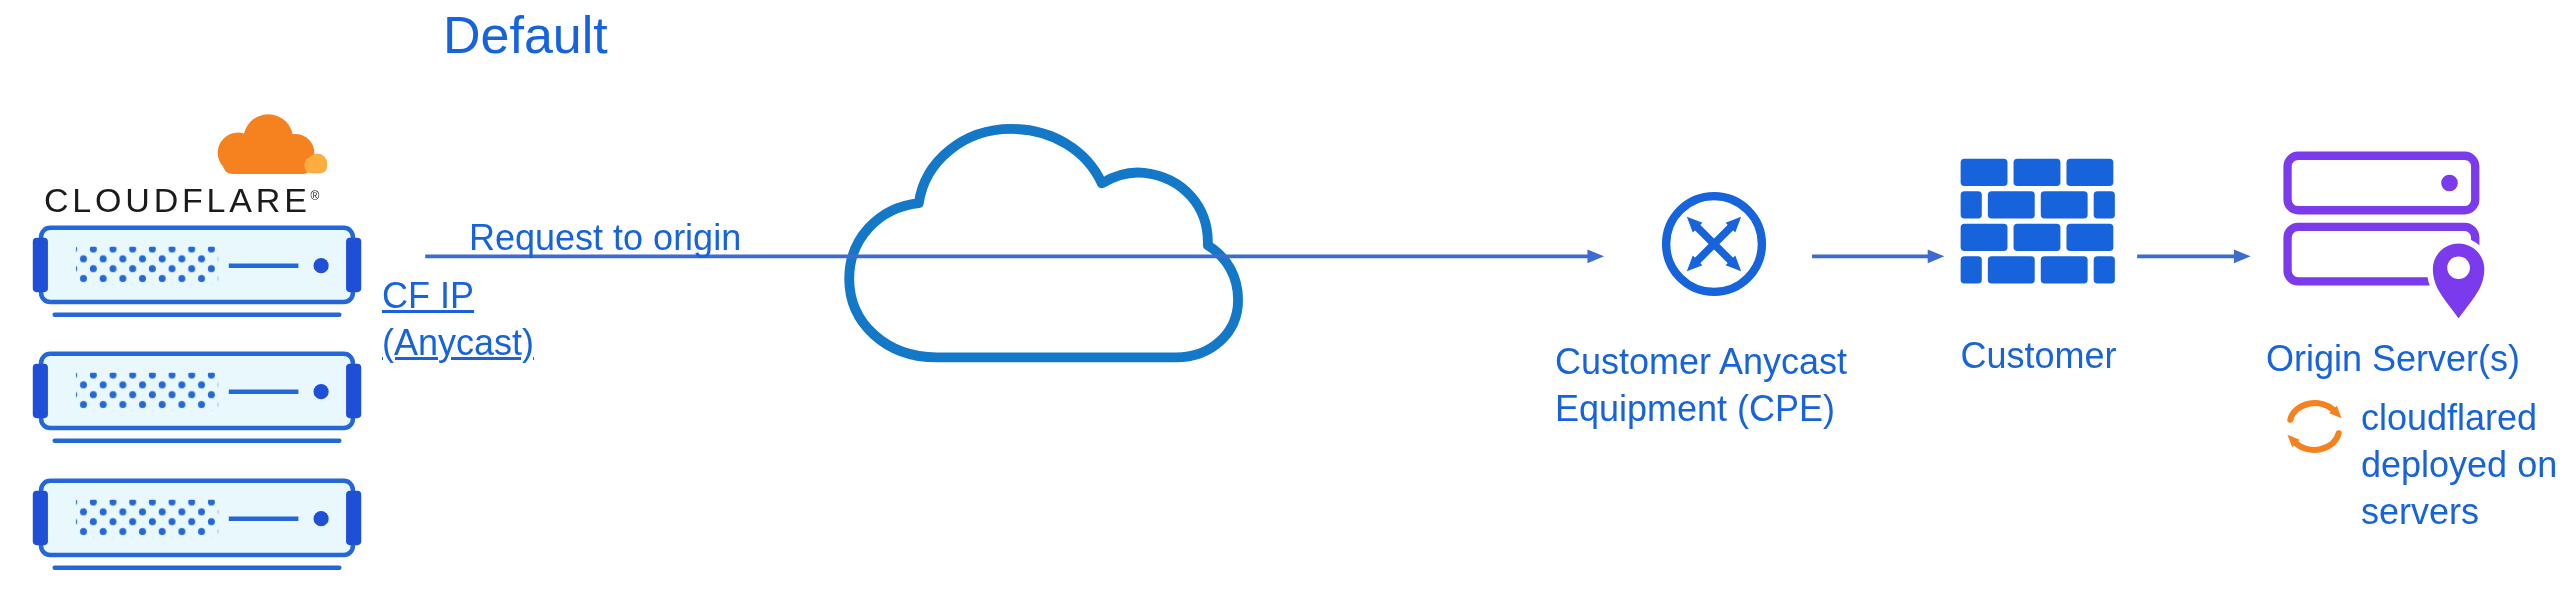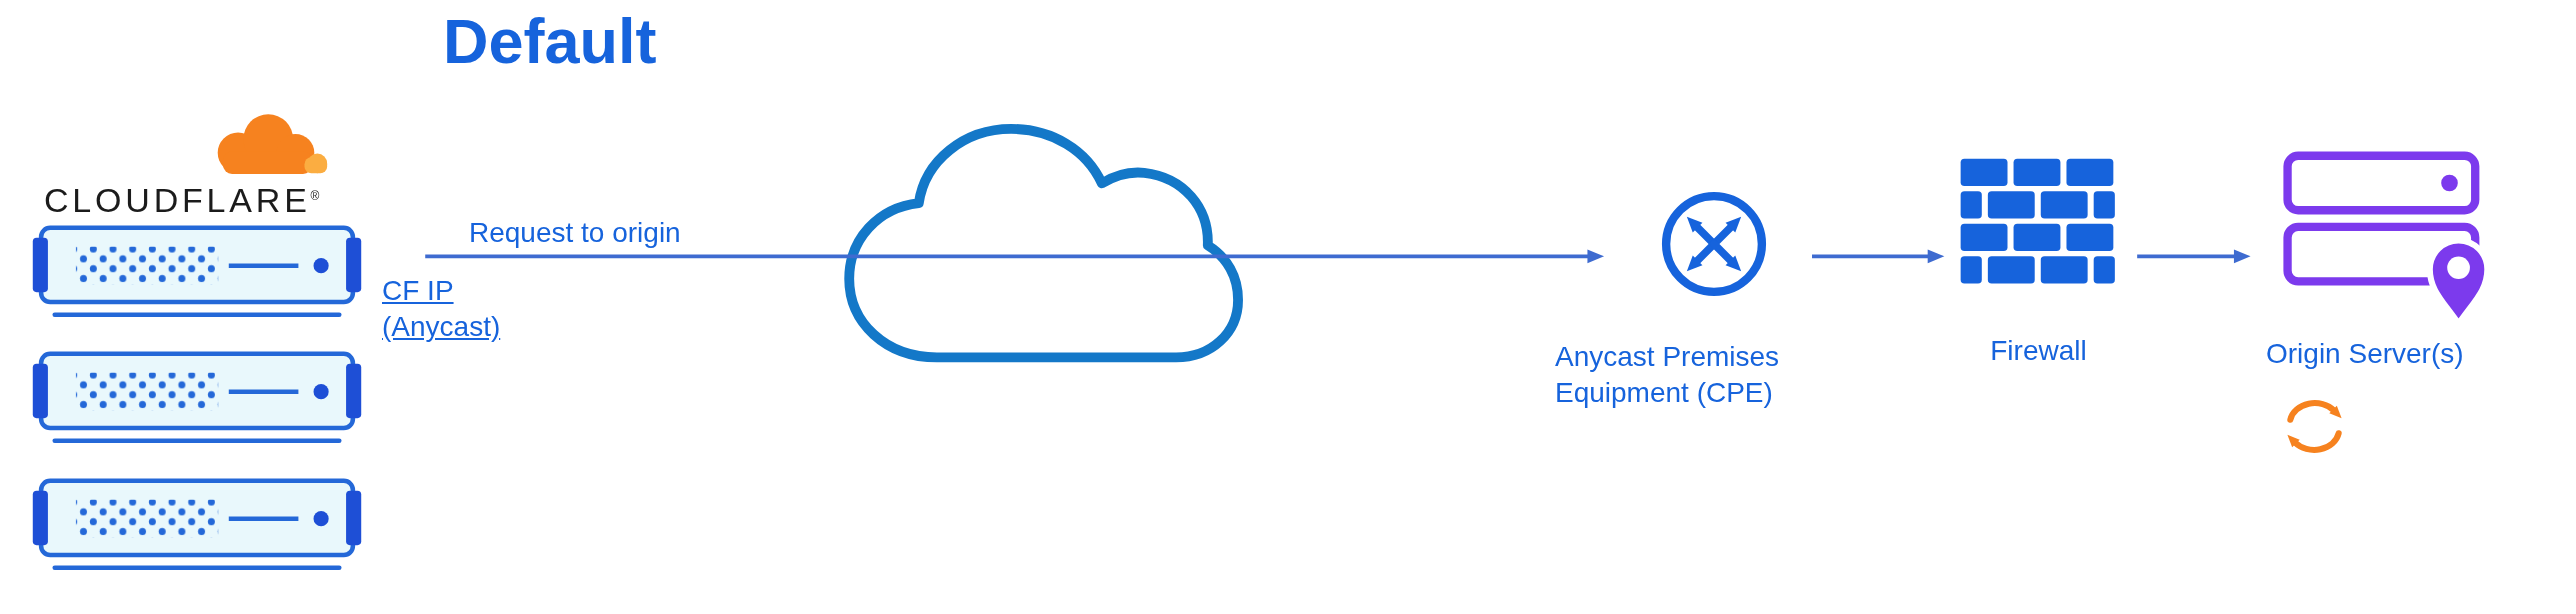--- a/index.html
+++ b/index.html
@@ -11,22 +11,22 @@
     --server-fill:#E9F8FC;
     --brand-orange:#F6821F;
     --brand-orange-light:#FBAD41;
     --origin-purple:#7C3AED;
     --wordmark-black:#1B1B1B;
   }
   *{box-sizing:border-box;margin:0;padding:0}
   body{background:#fff;font-family:"Liberation Sans", sans-serif;}
   .canvas{position:relative;width:2576px;height:614px;background:#fff;overflow:hidden;}
   .abs{position:absolute;}
-  .title{left:443px;top:4.5px;font-size:63px;font-weight:700;color:var(--blue-text);}
-  .lbl{color:var(--blue-text);font-size:28px;line-height:1.3;}
+  .title{left:443px;top:4.5px;font-size:52px;font-weight:400;color:var(--blue-text);}
+  .lbl{color:var(--blue-text);font-size:36px;line-height:1.3;}
   .cf-word{left:44px;top:181px;font-size:34px;font-weight:400;letter-spacing:3.8px;color:var(--wordmark-black);white-space:nowrap;}
   .cf-word sup{font-size:12px;letter-spacing:0;}
   .center{text-align:center;}
   
   .fl-blue{fill:var(--blue-text)}
   .st-blue{stroke:var(--blue-text)}
   .fl-arrow{fill:var(--arrow-blue)}
   .st-arrow{stroke:var(--arrow-blue)}
   .st-cloudline{stroke:var(--cloud-blue);fill:#fff}
   .fl-orange{fill:var(--brand-orange)}
@@ -202,25 +202,30 @@
 
   <div class="abs lbl" style="left:469px;top:215px;">Request to origin</div>
 
   <div class="abs lbl" style="left:382px;top:273px;text-decoration:underline;">
     <div>CF IP</div>
     <div>(Anycast)</div>
   </div>
 
 
   <div class="abs lbl" style="left:1555px;top:339px;">
-    <div>Anycast Premises</div>
+    <div>Customer Anycast</div>
     <div>Equipment (CPE)</div>
   </div>
 
   <div class="abs lbl center" style="left:1868px;top:333px;width:341px;">
-    <div>Firewall</div>
+    <div>Customer</div>
   </div>
 
   <div class="abs lbl" style="left:2266px;top:336px;">Origin Server(s)</div>
 
+  <div class="abs lbl" style="left:2361px;top:395px;">
+    <div>cloudflared</div>
+    <div>deployed on</div>
+    <div>servers</div>
+  </div>
 
 </div>
 
 
 </body></html>

